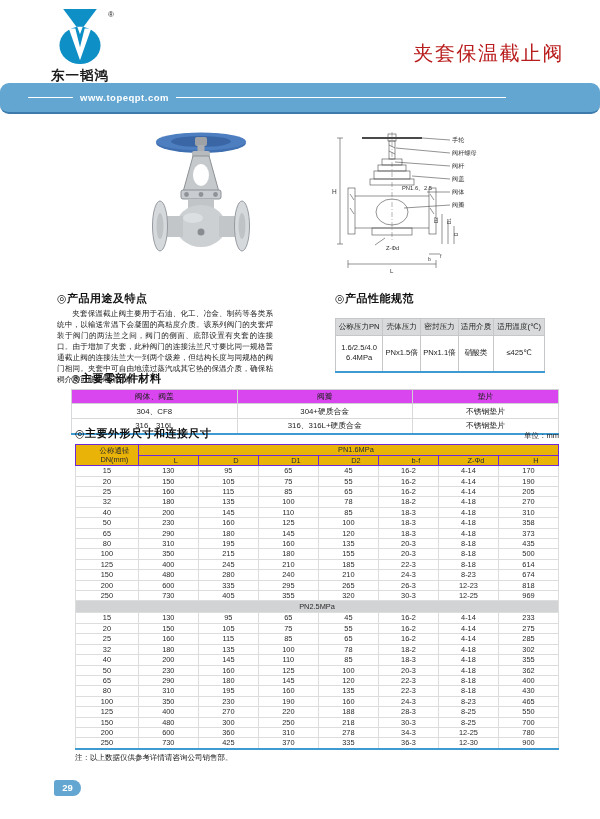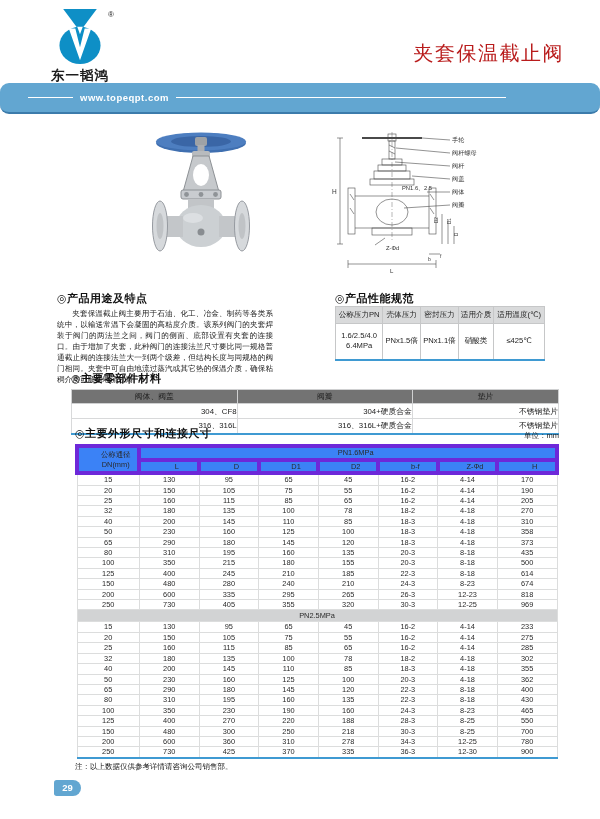--- a/index.html
+++ b/index.html
@@ -25,36 +25,36 @@
   .valve-drawing { position:absolute; left:330px; top:6px; }
 
   
   h2.sec { font-size:11px; font-weight:bold; color:#111; letter-spacing:0.5px; }
 
   
   .two-col { position:absolute; top:291px; left:57px; width:488px; display:flex; gap:22px; }
   .usage { width:216px; }
   .usage p { margin-top:3px; font-size:7.6px; line-height:1.44; color:#222; text-align:justify; text-indent:2em; }
   .perf { flex:1;padding-left:40px; }
-  .perf table { width:100%; margin-top:0; border-collapse:collapse; font-size:7.6px; text-align:center; color:#222; border-bottom:2px solid #3f9ad2; }
+  .perf table { width:100%; margin-top:12px; border-collapse:collapse; font-size:7.6px; text-align:center; color:#222; border-bottom:2px solid #3f9ad2; }
   .perf th { background:#d9dadb; font-weight:normal; height:17px; border:1px solid #c6c7c8; }
   .perf td { height:36px; border:1px solid #c6c7c8; white-space:pre-line; line-height:1.3; }
 
   
   .materials { position:absolute; top:371px; left:57px; width:488px;margin-left:14px; }
   .materials table { width:100%; margin-top:3px; border-collapse:collapse; font-size:7.8px; text-align:center; color:#222; border-bottom:2px solid #3f9ad2; }
-  .materials th { background:#737373; font-weight:normal; height:14px; border:1px solid #cfd0d1; }
-  .materials td { height:15px; border:1px solid #d8d9da;text-align:right; }
+  .materials th { background:#d946ef; font-weight:normal; height:14px; border:1px solid #cfd0d1; }
+  .materials td { height:15px; border:1px solid #d8d9da; }
 
   
   .dims { position:absolute; top:426px; left:75px; width:484px; }
   .dims-titlebar { display:flex; justify-content:space-between; align-items:flex-end; }
   .unit { font-size:7.5px; color:#222; }
   .dims table { width:100%; margin-top:3px; border-collapse:collapse; font-size:7.4px; text-align:center; color:#2a2a2a; border-bottom:2px solid #3f9ad2; table-layout:fixed; }
-  .dims th { background:#3b82f6; font-weight:normal; line-height:9.6px; border:4px solid #6d28d9; white-space:pre-line; font-size:7.4px;padding-left:15px; }
+  .dims th { background:#eab308; font-weight:normal; line-height:9.6px; border:1px solid #6d28d9; white-space:pre-line; font-size:7.4px;padding-left:15px; }
   .dims td { line-height:9.4px; border:1px solid #dcdddd; background:#fff; }
   .dims tr.band-row td { background:#d2d3d4; line-height:11px; }
   .dims col.dn { width:13%; }
   .note { margin-top:3px; font-size:7.5px; color:#111; }
 
   
   .page-badge { position:absolute; left:54px; top:780px; width:27px; height:16px; background:#62a6d1; color:#fff; font-size:9.5px; font-weight:bold; line-height:16px; text-align:center; border-radius:3px 9px 9px 3px; }
 
   svg text { font-family:"Liberation Sans","DejaVu Sans",sans-serif; }
 </style>

